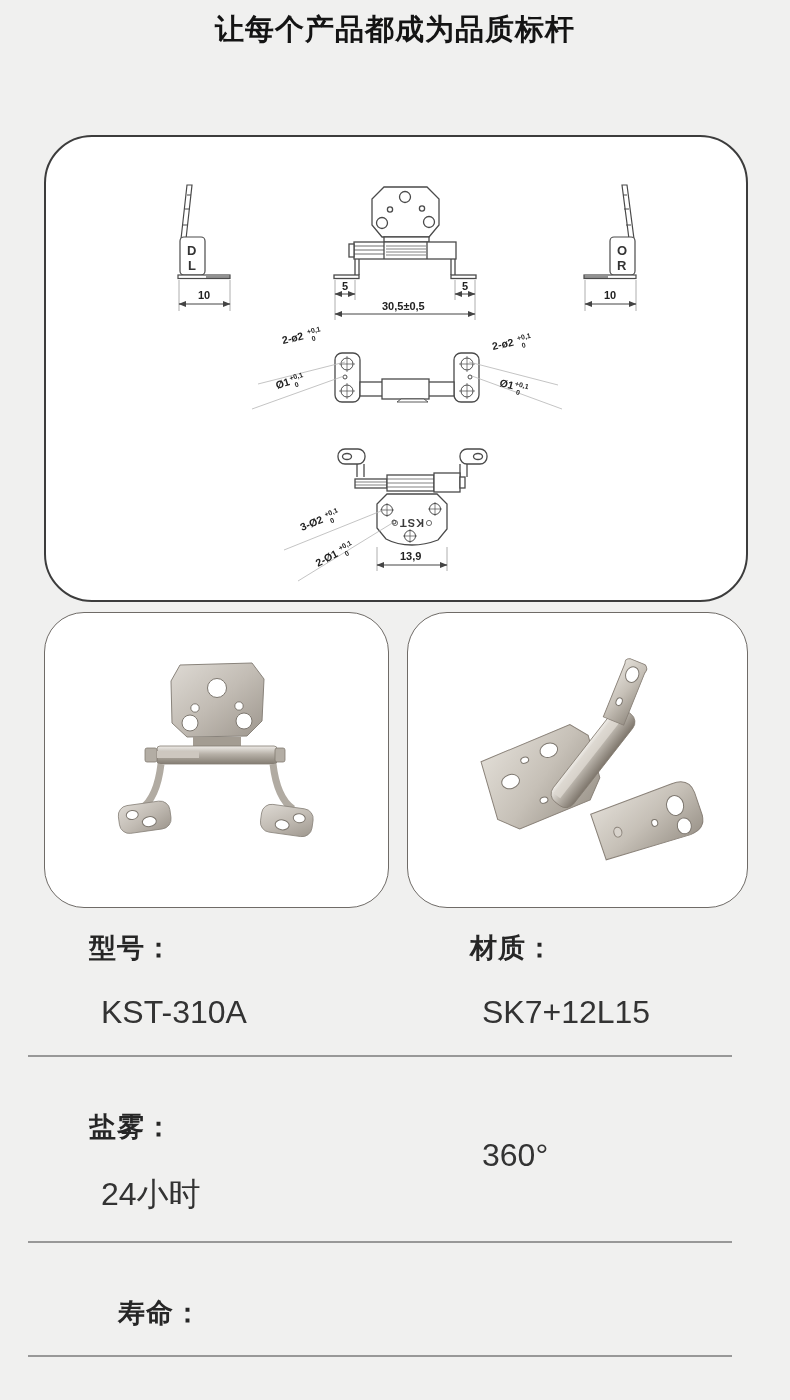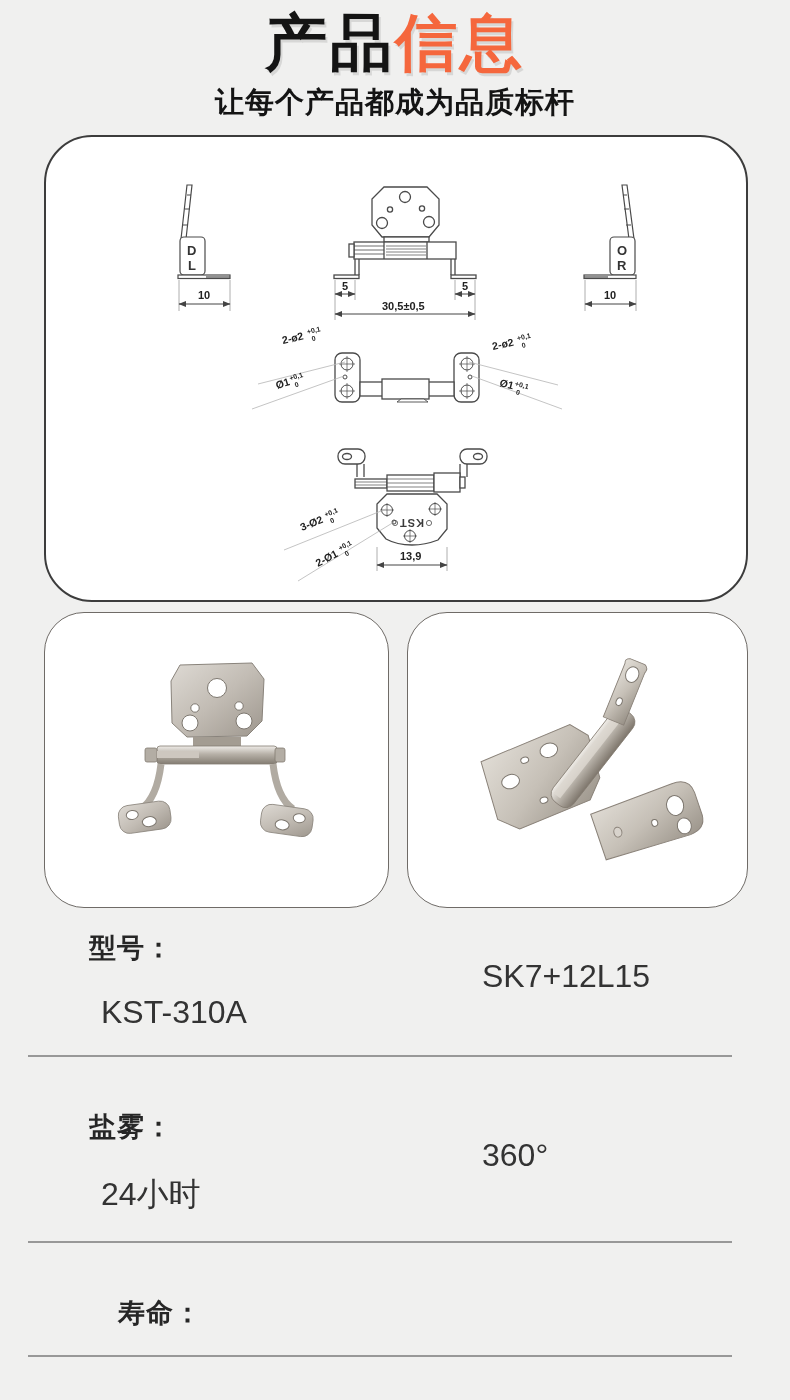--- a/index.html
+++ b/index.html
@@ -52,23 +52,20 @@
   .anntxt { font-size:10.5px; font-weight:600; fill:#222; }
   .toltxt { font-size:7px;  font-weight:600; fill:#222; }
   .lbltxt { font-size:13px; font-weight:700; fill:#333; }
 </style>
 </head>
 <body>
 
 <div class="page">
 
   <div class="hdr">
-    <div class="title">
-      <span class="t-black">产品</span><span class="t-orange">信息</span>
-    </div>
     <div class="subtitle">让每个产品都成为品质标杆</div>
   </div>
 
   <div class="drawing-card">
     <svg width="700" height="463" viewBox="0 0 700 463">
       <defs>
         <marker id="aE" markerWidth="9" markerHeight="8" refX="7" refY="3" orient="auto" markerUnits="userSpaceOnUse">
           <path d="M0,0 L7.5,3 L0,6 Z" fill="#444"></path>
         </marker>
         <marker id="aS" markerWidth="9" markerHeight="8" refX="7" refY="3" orient="auto-start-reverse" markerUnits="userSpaceOnUse">
@@ -344,20 +341,21 @@
   </div>
 
   <div class="specs">
 
     <div class="spec-row r1">
       <div class="spec-col left">
         <div class="spec-label">型号：</div>
         <div class="spec-value">KST-310A</div>
       </div>
       <div class="spec-col right">
+        <div class="spec-label">材质：</div>
         <div class="spec-value">SK7+12L15</div>
       </div>
     </div>
     <div class="divider"></div>
 
     <div class="spec-row r2">
       <div class="spec-col left">
         <div class="spec-label">盐雾：</div>
         <div class="spec-value">24小时</div>
       </div>

